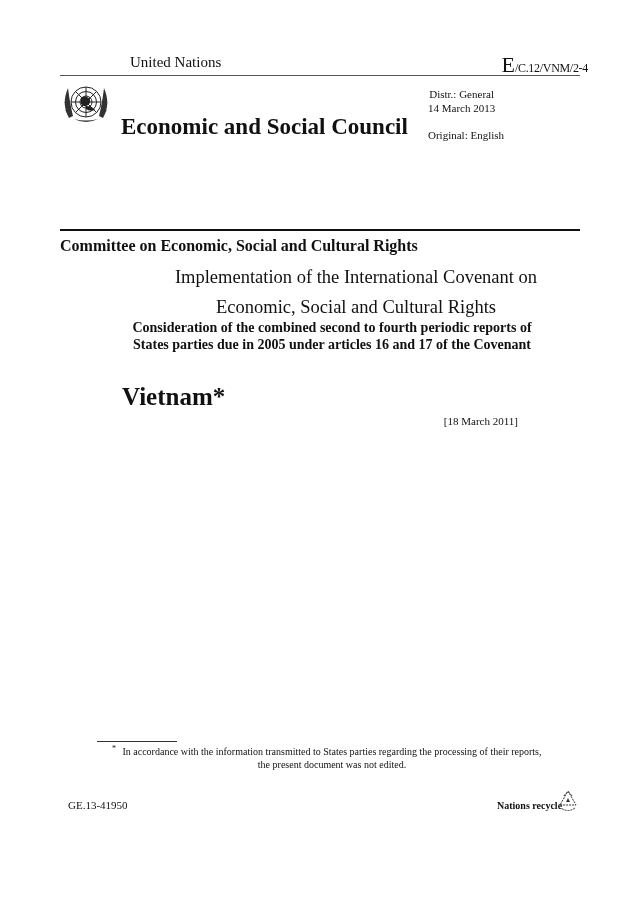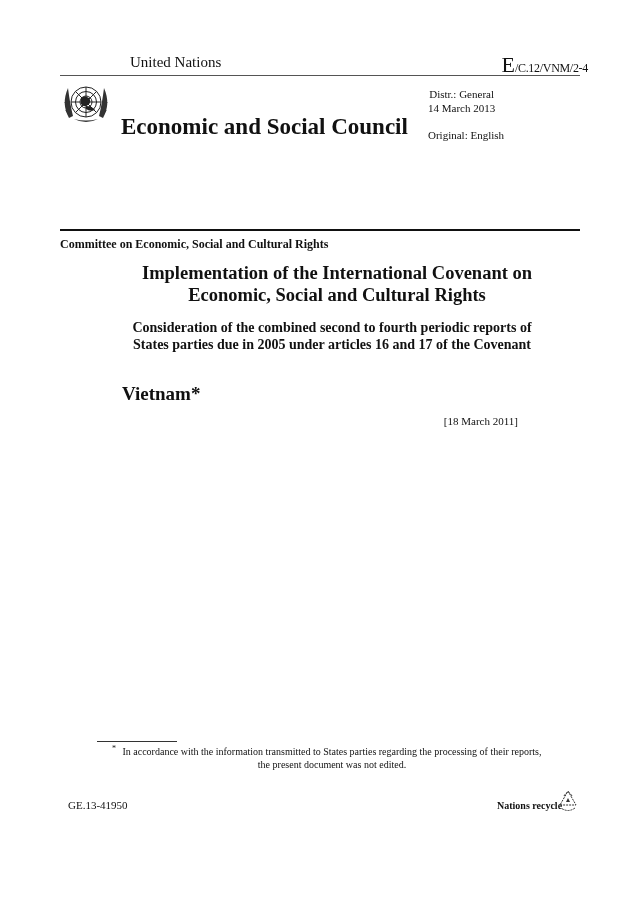--- a/index.html
+++ b/index.html
@@ -9,24 +9,24 @@
     .un-label { left: 130px; top: 54px; font-size: 15px; }
     .symbol { right: 52px; top: 52px; white-space: nowrap; margin-left: 8px; }
     .symbol .big { font-size: 22px; }
     .symbol .small { font-size: 12px; letter-spacing: -0.3px; }
     .rule-top { left: 60px; top: 75px; width: 520px; height: 1px; background: #555; }
     .emblem { left: 60px; top: 80px; width: 52px; height: 46px; }
     .council { left: 121px; top: 82px; font-size: 23px; font-weight: bold; margin-top: 32px; }
     .distr { left: 428px; top: 87px; font-size: 11px; line-height: 14px; }
     .original { left: 428px; top: 129px; font-size: 11px; }
     .rule-thick { left: 60px; top: 229px; width: 520px; height: 2px; background: #111; }
-    .committee { left: 60px; top: 237px; font-size: 12px; font-weight: bold; }
-    .title1 { left: 117px; top: 262px; font-size: 18.5px; font-weight: bold; line-height: 22px; width: 440px; }
+    .committee { left: 60px; top: 237px; font-size: 16px; font-weight: bold; }
+    .title1 { left: 136px; top: 262px; font-size: 18.5px; font-weight: normal; line-height: 30px; width: 440px; }
     .title2 { left: 122px; top: 320px; font-size: 14px; font-weight: bold; line-height: 16.5px; width: 420px; }
-    .country { left: 122px; top: 383px; font-size: 19px; font-weight: bold; }
+    .country { left: 122px; top: 383px; font-size: 25px; font-weight: bold; }
     .date { right: 122px; top: 415px; font-size: 11px; }
     .fn-rule { left: 97px; top: 741px; width: 80px; height: 1px; background: #333; }
     .fn-star { left: 112px; top: 744px; font-size: 8px; }
     .fn-text { left: 122px; top: 745px; font-size: 10px; line-height: 13px; width: 420px; }
     .job { left: 60px; top: 799px; font-size: 11px; padding-left: 8px; }
     .recycle-label { left: 497px; top: 800px; font-size: 10px; font-weight: bold; }
     .recycle-icon { left: 556px; top: 788px; width: 24px; height: 26px; }
   </style>
 </head>
 <body>

